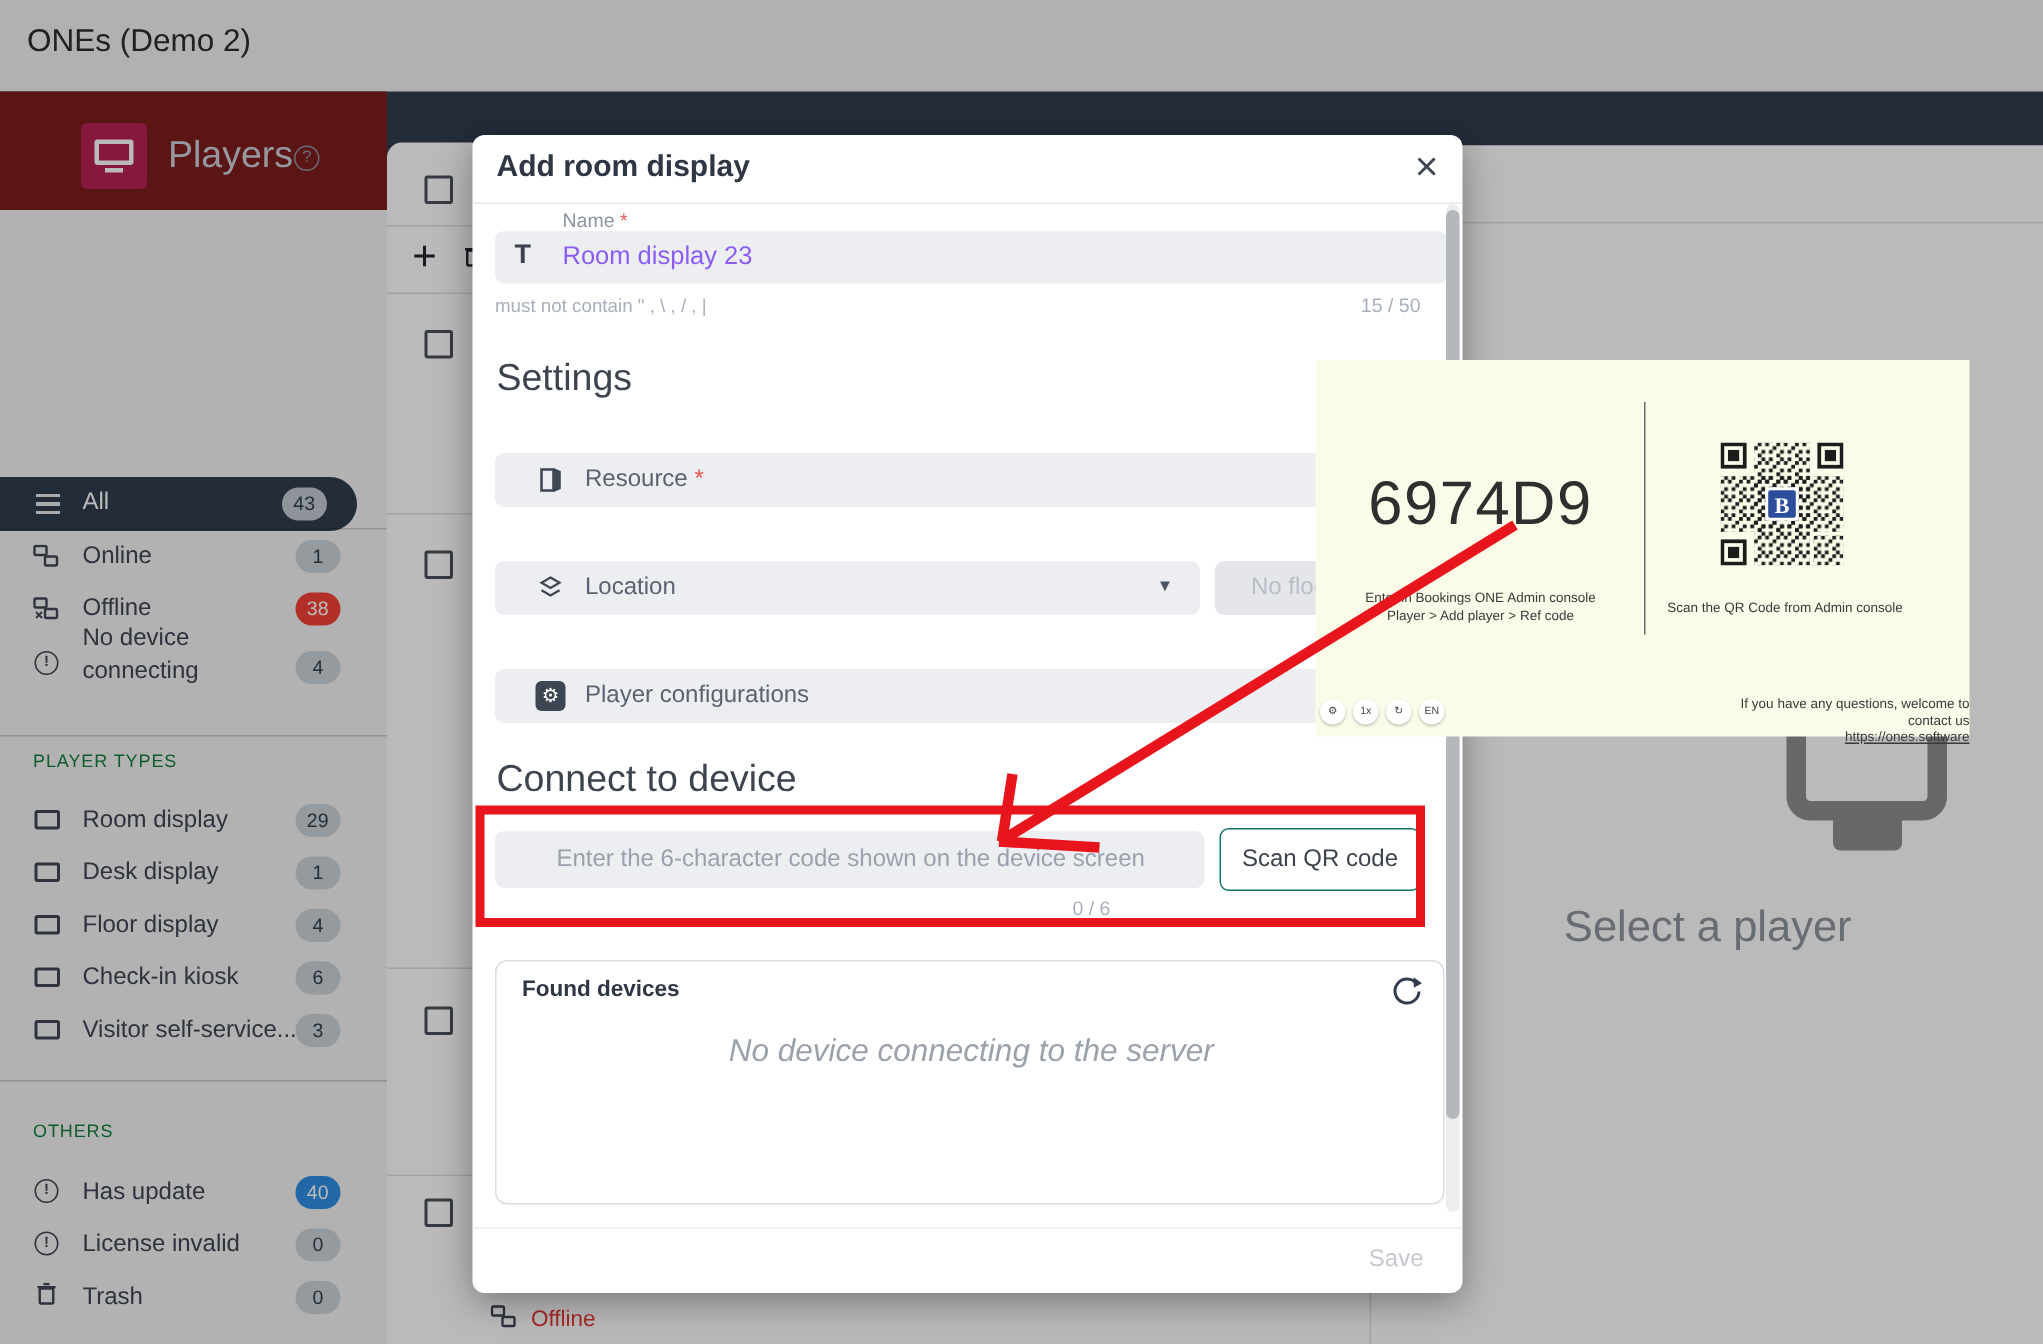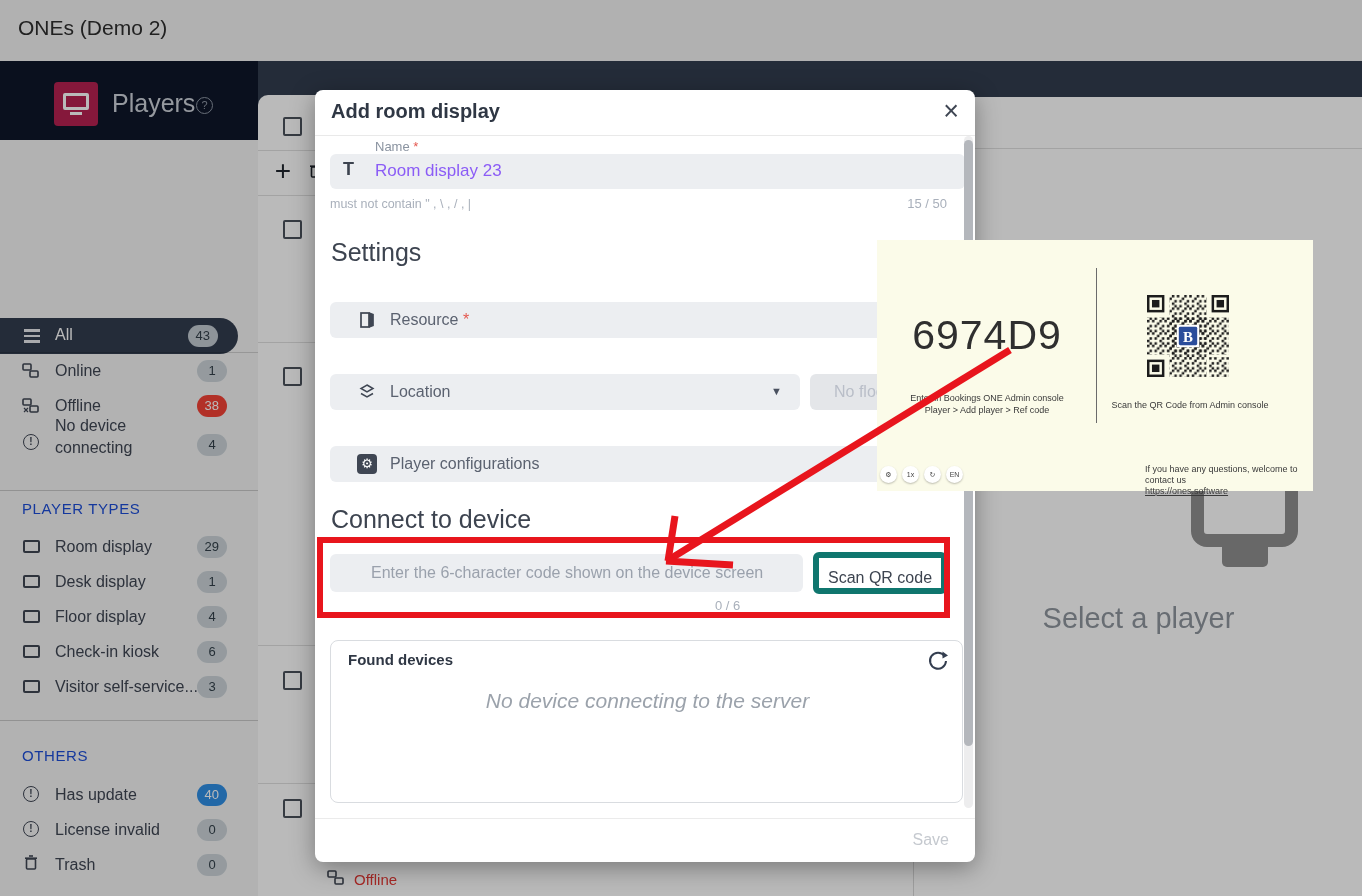--- a/index.html
+++ b/index.html
@@ -5,21 +5,21 @@
   * { margin:0; padding:0; box-sizing:border-box; }
   html,body { width:1362px; height:896px; overflow:hidden; }
   body { font-family:"Liberation Sans", sans-serif; position:relative; background:#fff; }
   .abs { position:absolute; }
 
   
   .topbar { left:0; top:0; width:1362px; height:61px; background:#f3f3f3; z-index:1; }
   .topbar-title { left:18px; top:16px; font-size:21px; color:#2e2e2e; }
   .appheader { left:0; top:61px; width:1362px; height:36px; background:#323d4f; z-index:1; }
   .corner-dark { left:258px; top:90px; width:22px; height:22px; background:#323d4f; z-index:1; }
-  .sidebar-header { left:0; top:61px; width:258px; height:79px; background:#0f172a; z-index:2; }
+  .sidebar-header { left:0; top:61px; width:258px; height:79px; background:#7f1d1d; z-index:2; }
   .app-logo { left:54px; top:21px; width:44px; height:44px; background:#b72152; border-radius:4px; }
   .app-logo .scr { position:absolute; left:9px; top:11px; width:26px; height:17px; border:3px solid #fff; border-radius:2px; }
   .app-logo .std { position:absolute; left:16px; top:30px; width:12px; height:3px; background:#fff; }
   .app-title { left:112px; top:28px; font-size:25px; color:#cdd2da; }
   .help-icon { left:196px; top:36px; width:17px; height:17px; border:1.5px solid #8e97a5; border-radius:50%; color:#8e97a5; font-size:11px; text-align:center; line-height:14px; }
 
   
   .sidebar { left:0; top:140px; width:258px; height:756px; background:#f4f4f5; z-index:1; }
   .nav-item { position:absolute; left:0; width:258px; height:30px; }
   .nav-icon { position:absolute; left:22px; top:7px; width:18px; height:16px; color:#3f4653; }
@@ -28,21 +28,21 @@
   .badge.red { background:#f44336; color:#fff; }
   .badge.blue { background:#2f8fe5; color:#fff; }
   .pill-all { position:absolute; left:0; top:178px; width:238px; height:36px; background:#323d4f; border-radius:0 18px 18px 0; }
   .pill-all .nav-label { color:#fff; top:8px; }
   .pill-all .badge { top:7px; right:20px; background:#c3cbd2; }
   .hamburger { position:absolute; left:24px; top:11px; width:16px; height:14px;
      background:repeating-linear-gradient(to bottom,#e8eaee 0 2.5px,transparent 2.5px 5.7px); }
   .circle-i { position:absolute; left:23px; top:6px; width:16px; height:16px; border:1.5px solid #3f4653; border-radius:50%; font-size:10px; font-weight:bold; color:#3f4653; text-align:center; line-height:13px; }
   .mon-icon { position:absolute; left:23px; top:8px; width:17px; height:13px; border:2px solid #3f4653; border-radius:2px; }
   .sb-div { position:absolute; left:0; width:258px; height:1px; background:rgba(0,0,0,.15); }
-  .sb-section { position:absolute; left:22px; font-size:15px; letter-spacing:.6px; color:#1d4ed8; }
+  .sb-section { position:absolute; left:22px; font-size:12px; letter-spacing:.6px; color:#15803d; }
   .two-line .nav-label { top:-6px; line-height:22px; }
 
   
   .list-panel { left:258px; top:95px; width:655px; height:801px; background:#fff; border-radius:10px 0 0 0; z-index:3; }
   .lp-div { position:absolute; left:0; width:655px; height:1px; background:rgba(0,0,0,.12); }
   .cbx { position:absolute; left:25px; width:19px; height:19px; border:2px solid #4b515b; border-radius:2px; background:transparent; }
   .plus-btn { position:absolute; left:12px; top:64px; font-size:28px; color:#20262e; width:26px; height:26px; line-height:24px; text-align:center; }
   .mini-trash { position:absolute; left:51px; top:68px; color:#20262e; }
   .row-offline-ic { position:absolute; left:69px; top:775px; color:#3f4653; }
   .row-offline-tx { position:absolute; left:96px; top:776px; font-size:15px; color:#e53935; }
@@ -74,41 +74,41 @@
   .field-ic { position:absolute; left:28px; top:9px; color:#3f4653; }
   .field-tx { position:absolute; left:60px; top:9px; font-size:16px; color:#5b6270; }
   .resource-field { left:15px; top:212px; width:635px; height:36px; }
   .location-dd { left:15px; top:284px; width:470px; height:36px; }
   .dd-caret { position:absolute; right:18px; top:11px; font-size:11px; color:#4a5160; }
   .nofloor-btn { left:495px; top:284px; width:155px; height:36px; background:#e4e6e9; border-radius:6px; font-size:16px; color:#b9bec8; text-align:left; padding:9px 0 0 24px; overflow:hidden; white-space:nowrap; }
   .config-field { left:15px; top:356px; width:635px; height:36px; }
   .cfgicon { position:absolute; left:27px; top:8px; width:20px; height:20px; background:#3f4653; color:#fff; border-radius:4px; font-size:13px; text-align:center; line-height:20px; }
   .code-input { left:15px; top:464px; width:473px; height:38px; }
   .code-ph { position:absolute; left:17px; top:10px; font-size:16px; color:#9aa1ac; white-space:nowrap;margin-left:24px; }
-  .scanqr-btn { position:absolute; left:498px; top:462px; width:134px; height:42px; background:#fff; border:6px solid #0f766e; border-radius:6px; font-size:16px; color:#3d4450; text-align:center; line-height:40px; }
+  .scanqr-btn { position:absolute; left:498px; top:462px; width:134px; height:42px; background:#fff; border:1px solid #0f766e; border-radius:6px; font-size:16px; color:#3d4450; text-align:center; line-height:40px; }
   .counter2 { position:absolute; left:400px; top:508px; font-size:13px; color:#a9b0bb; }
   .found-panel { position:absolute; left:15px; top:550px; width:633px; height:163px; border:1px solid #d9dce0; border-radius:8px; background:#fff; }
   .fp-title { position:absolute; left:17px; top:10px; font-size:15px; font-weight:bold; color:#2f3744; }
   .fp-refresh { position:absolute; right:12px; top:8px; width:24px; height:24px; color:#333d4f; }
   .fp-empty { position:absolute; left:0; top:48px; width:633px; text-align:center; font-size:21px; color:#9ba2ab;font-style:italic; }
   .m-footer { position:absolute; left:0; bottom:0; width:660px; height:44px; border-top:1px solid #ebebeb; }
   .save-btn { position:absolute; right:26px; top:12px; font-size:16px; color:#c5c9cf; }
   .m-track { position:absolute; right:2px; top:46px; width:9px; height:672px; background:#ededee; border-radius:5px; }
   .m-thumb { position:absolute; right:2px; top:50px; width:9px; height:606px; background:#b4b7bc; border-radius:5px; }
 
   
   .device-screen { left:877px; top:240px; width:436px; height:251px; background:#fbfbe9; z-index:30; }
   .ds-code { position:absolute; left:0; top:72px; width:220px; text-align:center; font-size:41px; font-weight:300; letter-spacing:1px; color:#2f2f2f; }
   .ds-div { position:absolute; left:219px; top:28px; width:1px; height:155px; background:#6b6b6b; }
   .ds-cap1 { position:absolute; left:10px; top:152px; width:200px; text-align:center; font-size:9px; color:#3a3a3a; line-height:12px; }
   .ds-qr { position:absolute; left:270px; top:55px; width:82px; height:82px; }
   .ds-cap2 { position:absolute; left:228px; top:160px; width:170px; text-align:center; font-size:9px; color:#3a3a3a; }
   .ds-toolbar { position:absolute; left:3px; top:226px; display:flex; gap:5px; }
   .ds-circle { width:17px; height:17px; background:#fff; border-radius:50%; box-shadow:0 1px 2px rgba(0,0,0,.25); font-size:7px; color:#444; text-align:center; line-height:17px; }
-  .ds-contact { position:absolute; left:268px; top:224px; font-size:9px; color:#3a3a3a; line-height:11px; }
+  .ds-contact { position:absolute; left:268px; top:224px; font-size:9px; color:#3a3a3a; line-height:11px;text-align:right; }
   .ds-link { text-decoration:underline; color:#3a3a3a; }
 
   
   .red-rect { left:317px; top:537px; width:633px; height:81px; border:6px solid #e8151d; z-index:40; }
   .arrow-svg { left:0; top:0; width:1362px; height:896px; z-index:41; pointer-events:none; }
 
   svg.ic { display:block; }
 </style>
 </head>
 <body>

